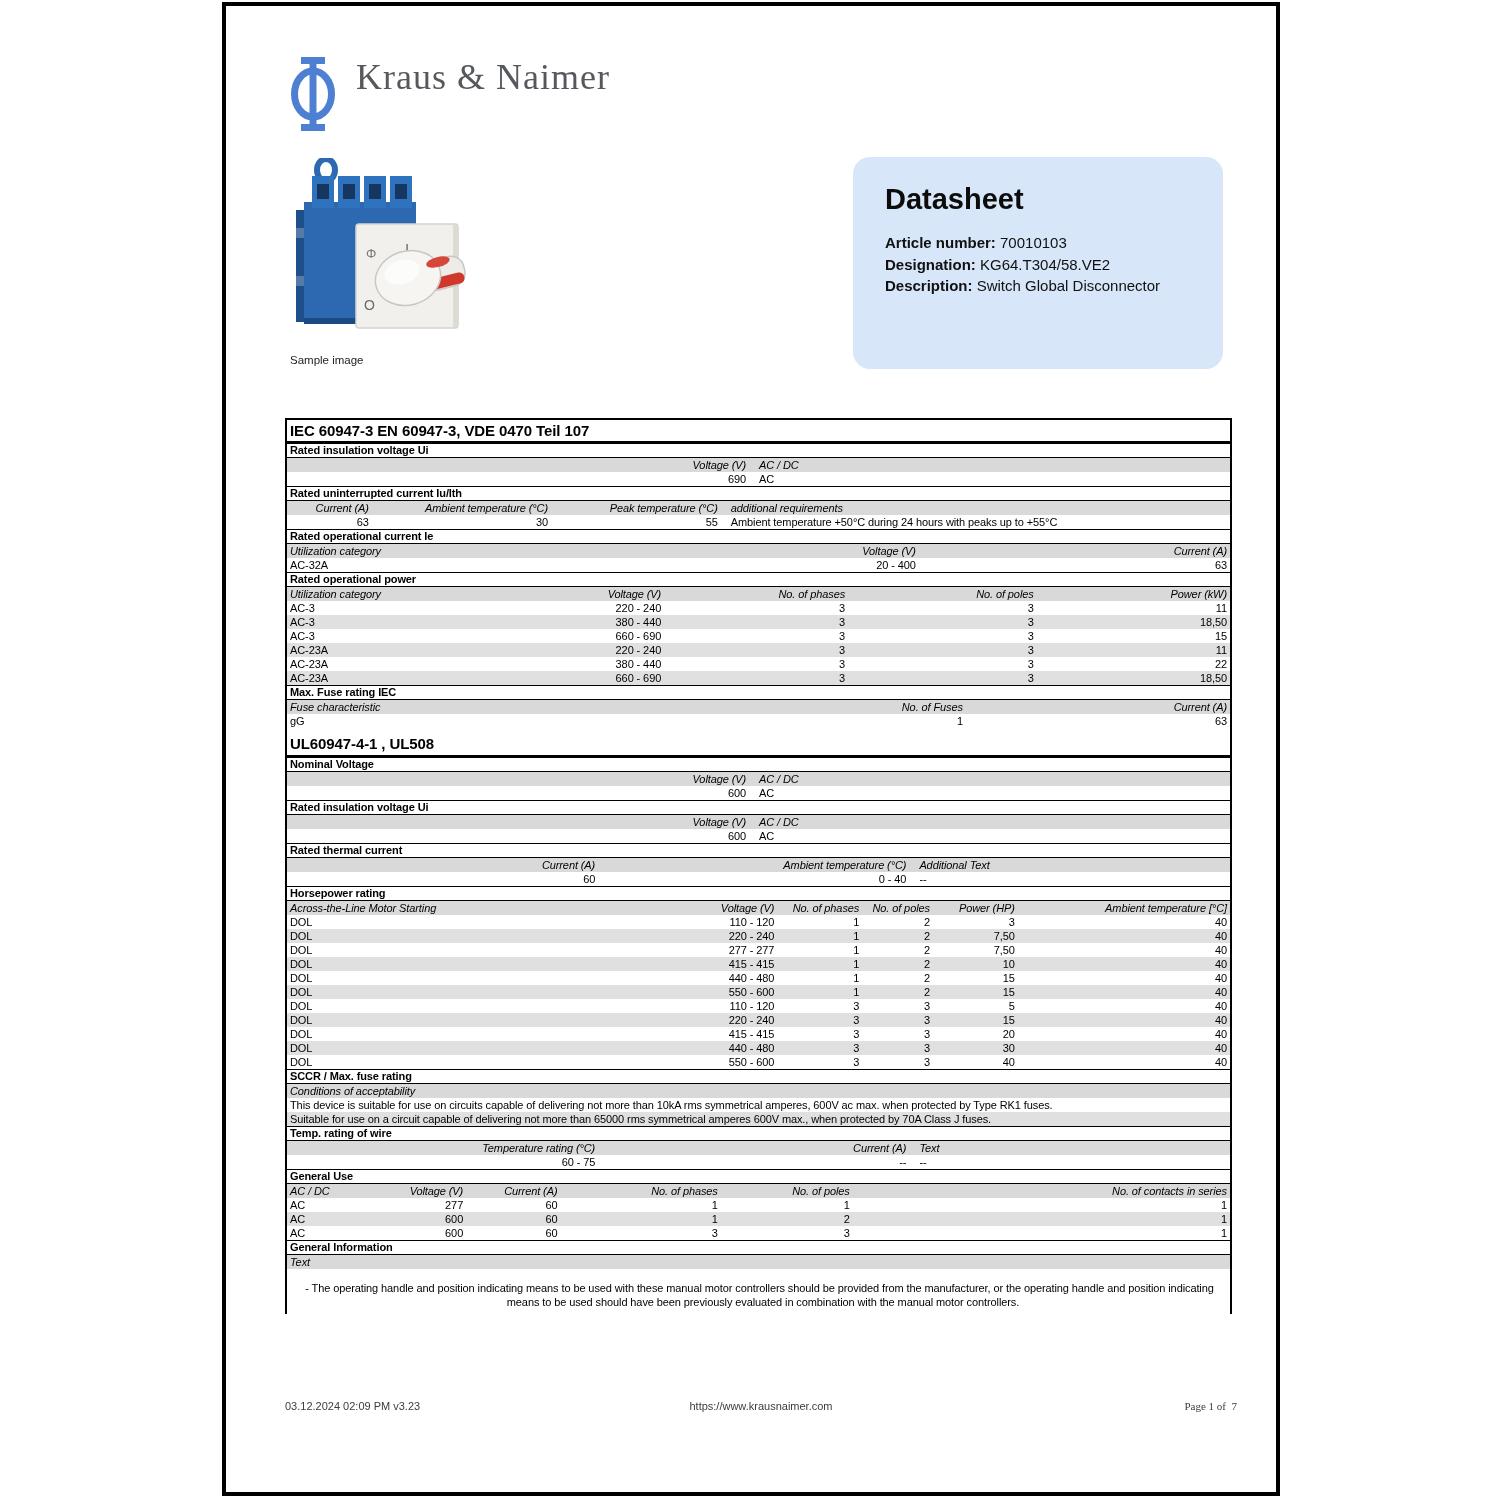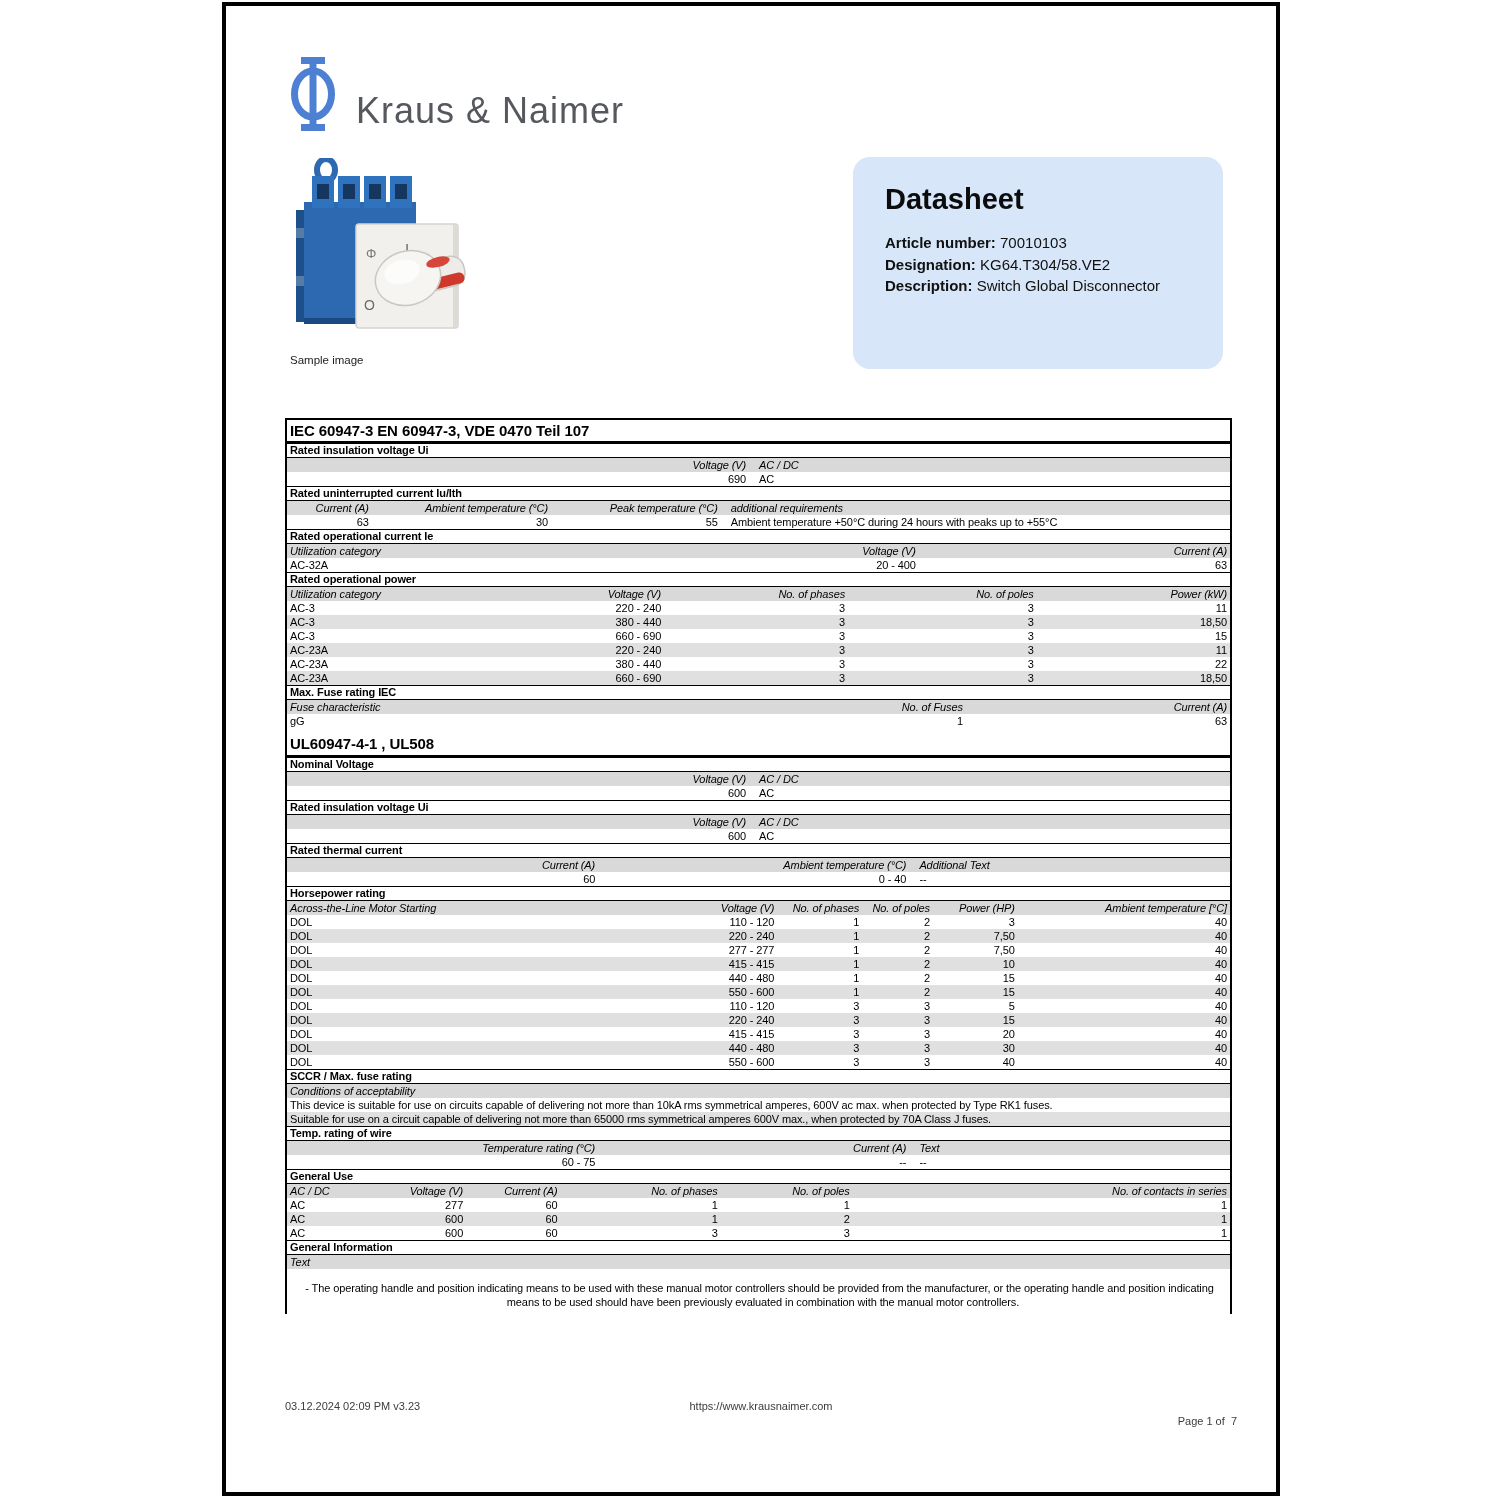--- a/index.html
+++ b/index.html
@@ -5,21 +5,21 @@
   html,body{margin:0;padding:0;}
   body{
     width:1500px;height:1500px;position:relative;background:#ffffff;
     font-family:"Liberation Sans",sans-serif;color:#000;
   }
   .page{
     position:absolute;left:222px;top:2px;width:1058px;height:1494px;
     box-sizing:border-box;border:4px solid #000;background:#fff;overflow:hidden;
   }
   
-  .logo{position:absolute;left:64px;top:50px;display:flex;align-items:flex-end;gap:20px;}
+  .logo{position:absolute;left:64px;top:50px;display:flex;align-items:flex-start;gap:20px;font-family:Liberation Serif, serif;}
   .brand{font-size:36px;font-weight:400;color:#55585d;letter-spacing:1px;}
   
   .product{position:absolute;left:60px;top:152px;width:190px;height:195px;}
   .caption{position:absolute;left:64px;top:348px;font-size:11.5px;color:#1d1d1d;}
   
   .card{
     position:absolute;left:627px;top:151px;width:370px;height:212px;
     border-radius:17px;background:#d7e6f8;box-sizing:border-box;
   }
   .card h1{margin:26px 0 0 32px;font-size:29px;font-weight:bold;color:#0c0c0c;}
@@ -49,21 +49,21 @@
   .cell.r{text-align:right;}
   .cell.l{text-align:left;}
   .cell.l:not(:first-child){padding-left:10px;}
   .row.auto .cell{white-space:normal;text-indent:-7px;padding-left:12px;}
   
   .footer{
     position:absolute;left:59px;top:1394px;width:952px;font-size:11px;color:#3c3c3c;
   }
   .footer .f-left{position:absolute;left:0;top:0;}
   .footer .f-center{position:absolute;left:0;right:0;top:0;text-align:center;}
-  .footer .f-right{position:absolute;right:0;top:15px;white-space:pre;}
+  .footer .f-right{position:absolute;right:0;top:0;white-space:pre;font-family:Liberation Serif, serif;}
 </style>
 </head>
 <body>
 
 <div class="page">
 
   <div class="logo">
     <svg width="46" height="76" viewBox="0 0 46 76">
       <g class="phi-stroke" stroke="#4d80d2" fill="none">
         <line x1="23" y1="3" x2="23" y2="73" stroke-width="7"></line>

